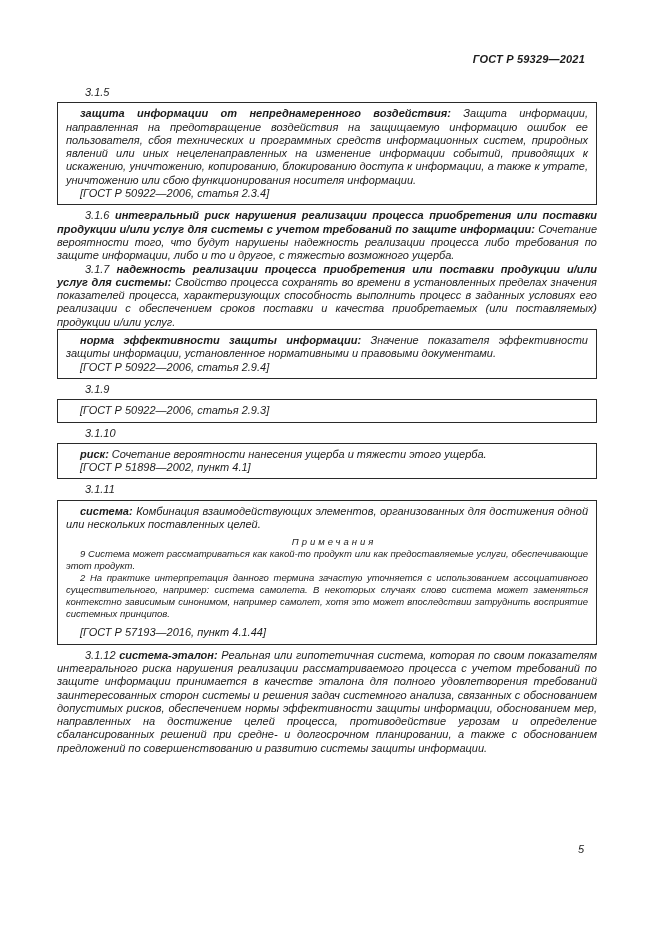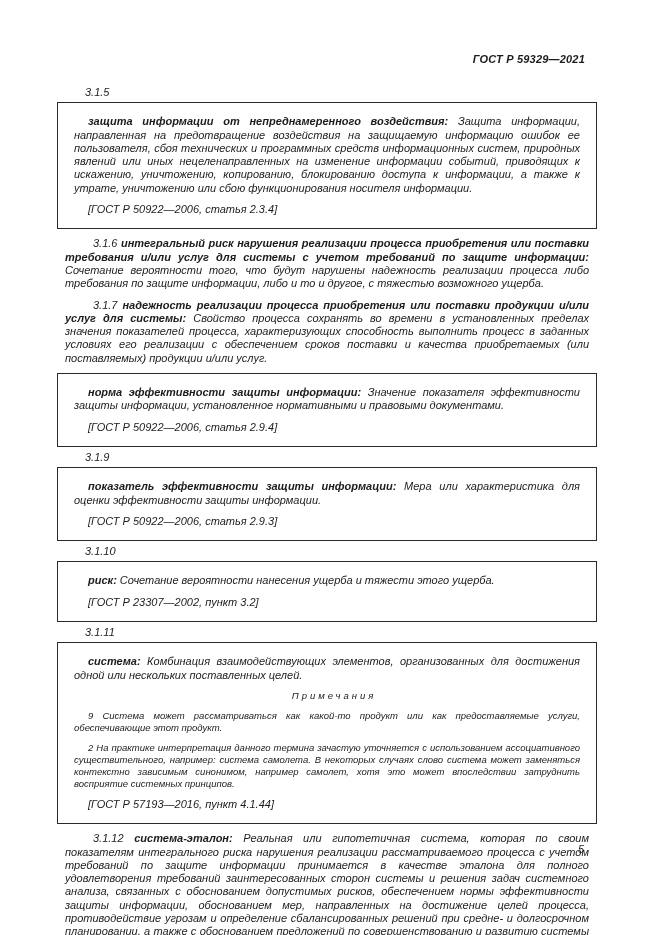--- a/index.html
+++ b/index.html
@@ -23,21 +23,21 @@
   }
   .content{
     position:absolute;
     left:57px;
     top:84px;
     width:540px;
     font-size:11px;
     line-height:13.3px;
     text-align:justify;
   }
-  p{margin:8px;}
+  p{margin:0;}
   .label{
     text-align:left;
     text-indent:28px;
     margin:2px 0 3px 0;
   }
   .defbox{
     border:1px solid #2a2a2a;
     padding:4px 8px 4px 8px;
     margin:0 0 4px 0;
     box-sizing:border-box;
@@ -85,54 +85,50 @@
     <div class="defbox">
       <p class="boxpara">
         <b class="term">защита информации от непреднамеренного воздействия:</b>
         <span>Защита информации, направленная на предотвращение воздействия на защищаемую информацию ошибок ее пользователя, сбоя технических и программных средств информационных систем, природных явлений или иных нецеленаправленных на изменение информации событий, приводящих к искажению, уничтожению, копированию, блокированию доступа к информации, а также к утрате, уничтожению или сбою функционирования носителя информации.</span>
       </p>
       <p class="citation">[ГОСТ Р 50922—2006, статья 2.3.4]</p>
     </div>
 
     <p class="para">
       <span>3.1.6</span>
-      <b class="term">интегральный риск нарушения реализации процесса приобретения или поставки требования и/или услуг для системы с учетом требований по защите информации:</b>
+      <b class="term">интегральный риск нарушения реализации процесса приобретения или поставки продукции и/или услуг для системы с учетом требований по защите информации:</b>
       <span>Сочетание вероятности того, что будут нарушены надежность реализации процесса либо требования по защите информации, либо и то и другое, с тяжестью возможного ущерба.</span>
     </p>
 
     <p class="para">
       <span>3.1.7</span>
       <b class="term">надежность реализации процесса приобретения или поставки продукции и/или услуг для системы:</b>
       <span>Свойство процесса сохранять во времени в установленных пределах значения показателей процесса, характеризующих способность выполнить процесс в заданных условиях его реализации с обеспечением сроков поставки и качества приобретаемых (или поставляемых) продукции и/или услуг.</span>
     </p>
 
     <div class="defbox">
       <p class="boxpara">
         <b class="term">норма эффективности защиты информации:</b>
         <span>Значение показателя эффективности защиты информации, установленное нормативными и правовыми документами.</span>
       </p>
       <p class="citation">[ГОСТ Р 50922—2006, статья 2.9.4]</p>
     </div>
 
     <p class="label">3.1.9</p>
     <div class="defbox">
-      <p class="boxpara">
-        <b class="term">показатель эффективности защиты информации:</b>
-        <span>Мера или характеристика для оценки эффективности защиты информации.</span>
-      </p>
       <p class="citation">[ГОСТ Р 50922—2006, статья 2.9.3]</p>
     </div>
 
     <p class="label">3.1.10</p>
     <div class="defbox">
       <p class="boxpara">
         <b class="term">риск:</b>
         <span>Сочетание вероятности нанесения ущерба и тяжести этого ущерба.</span>
       </p>
-      <p class="citation">[ГОСТ Р 23307—2002, пункт 3.2]</p>
+      <p class="citation">[ГОСТ Р 51898—2002, пункт 4.1]</p>
     </div>
 
     <p class="label">3.1.11</p>
     <div class="defbox">
       <p class="boxpara">
         <b class="term">система:</b>
         <span>Комбинация взаимодействующих элементов, организованных для достижения одной или нескольких поставленных целей.</span>
       </p>
       <p class="notes-heading">Примечания</p>
       <p class="note">9 Система может рассматриваться как какой-то продукт или как предоставляемые услуги, обеспечивающие этот продукт.</p>

